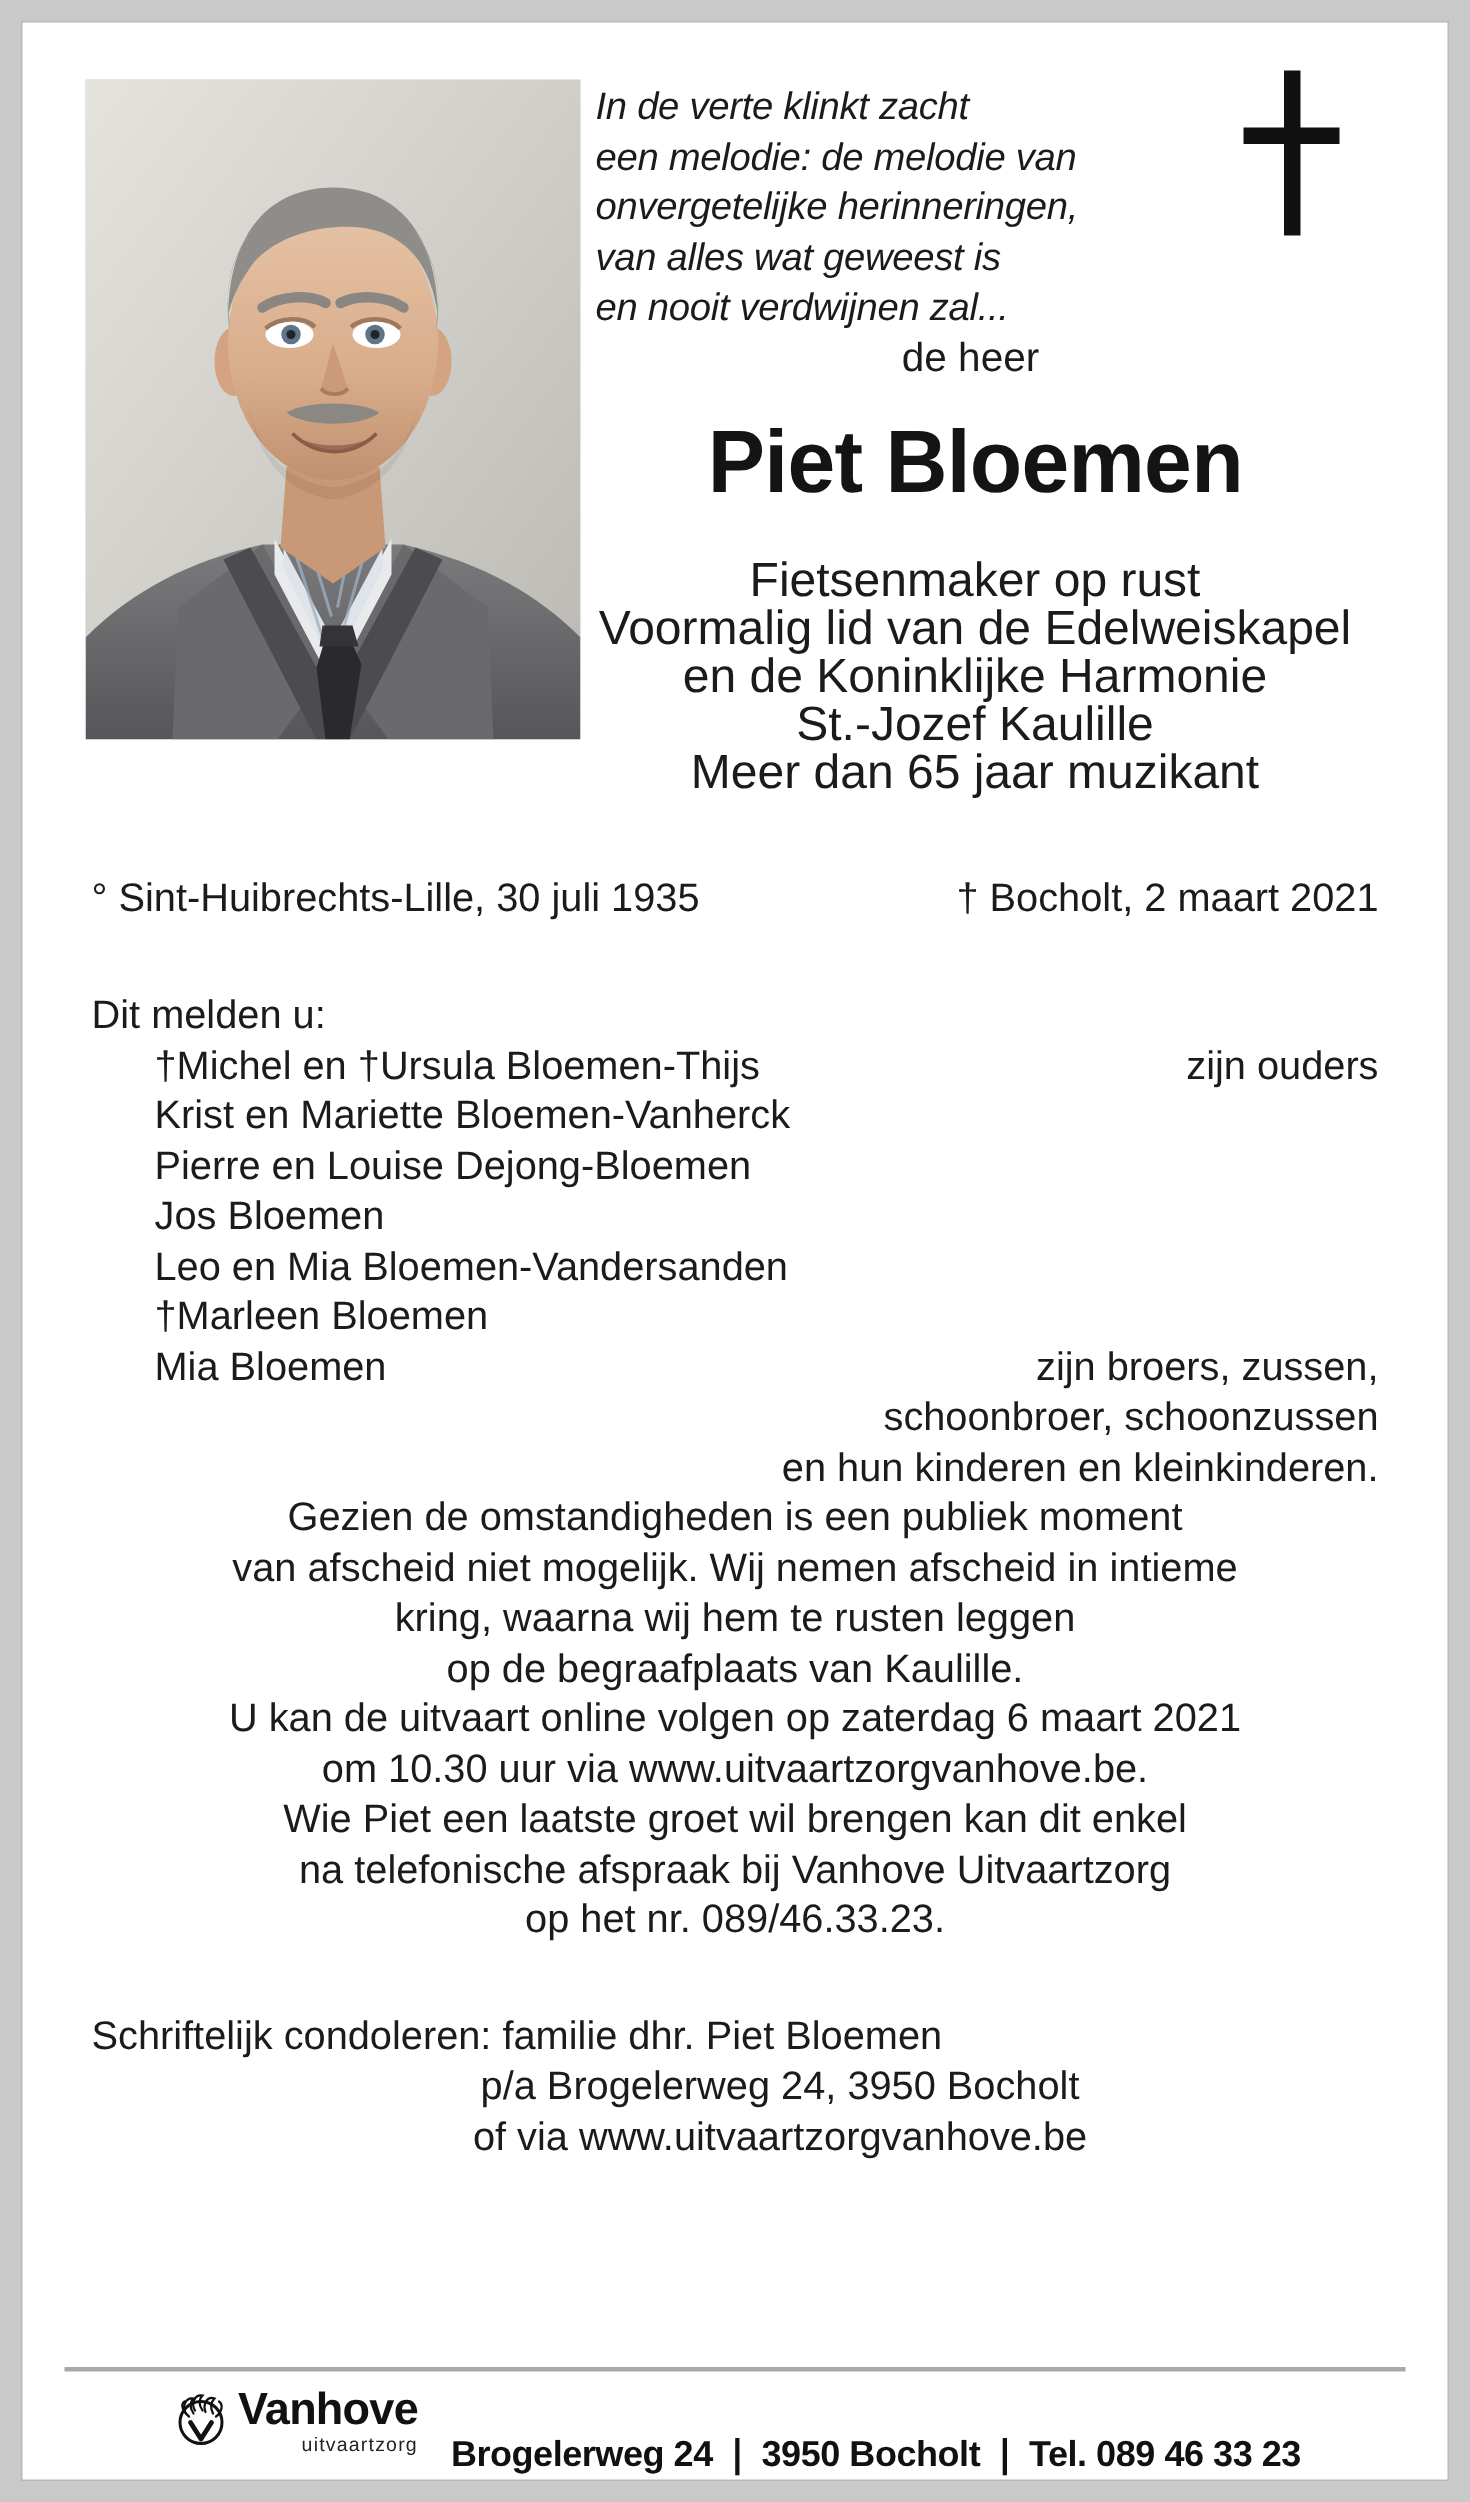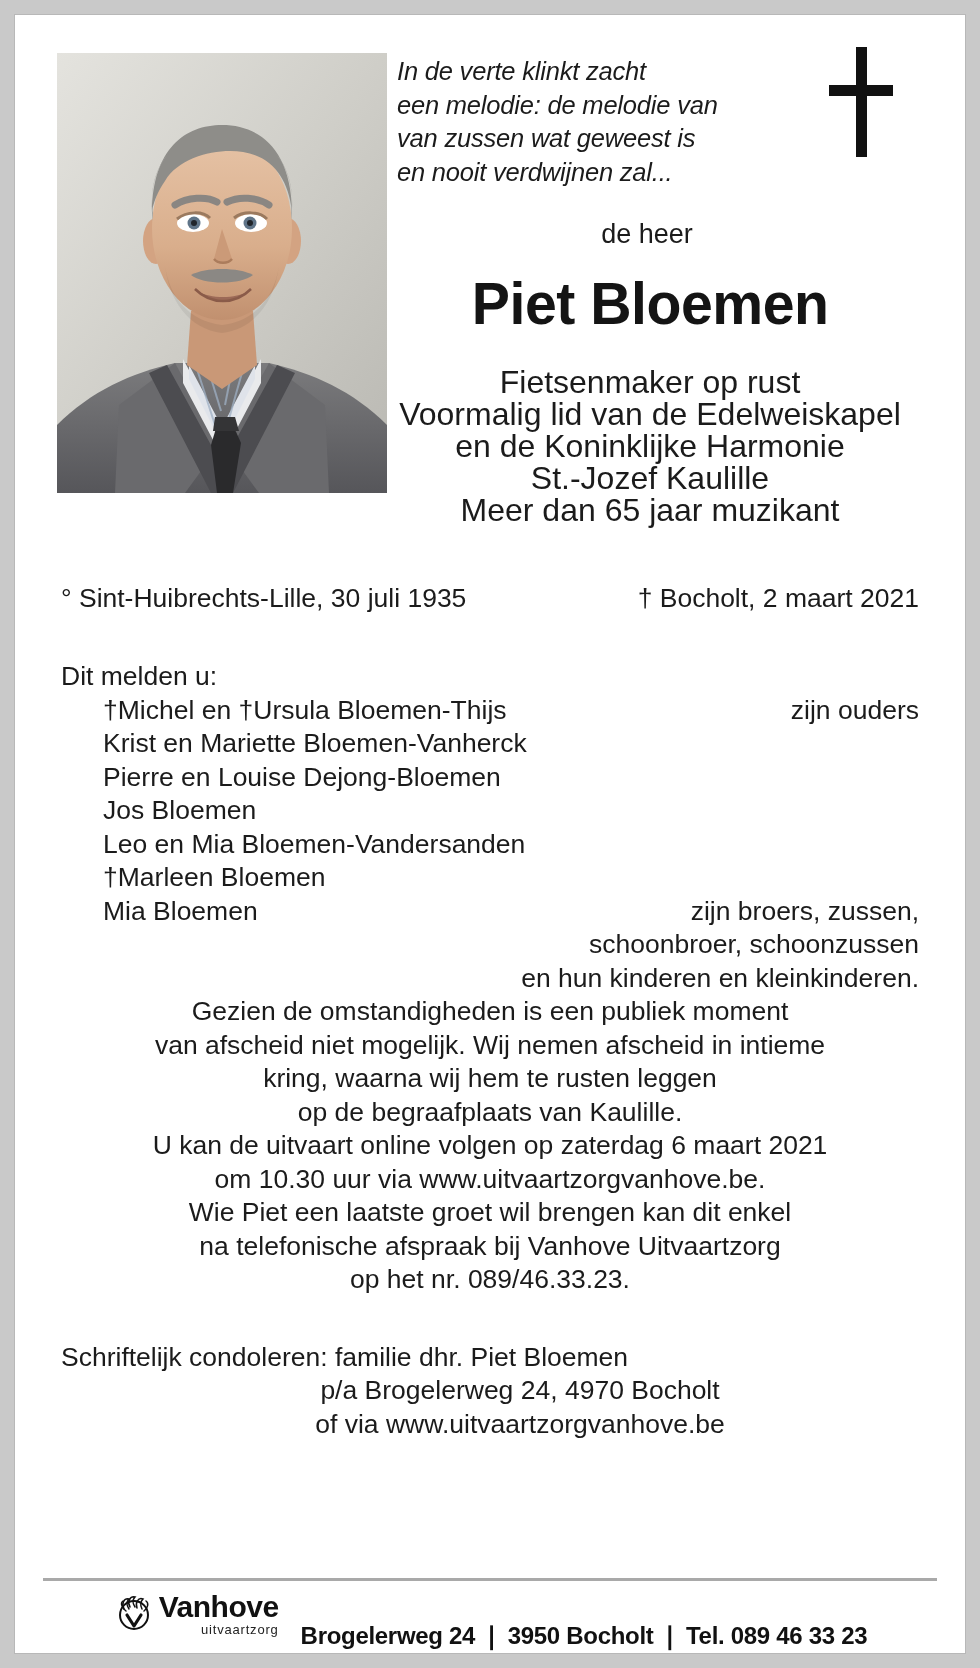--- a/index.html
+++ b/index.html
@@ -79,21 +79,20 @@
     line-height: 33.5px;
     color: #1b1b1b;
     letter-spacing: -0.2px;
   }
   .poem div { white-space: nowrap; }
 
   .deheer {
     text-align: center;
     font-size: 27px;
     color: #1b1b1b;
-    margin-top: 30px;
     padding-right: 20px;
   }
 
   .fullname {
     text-align: center;
     font-size: 59px;
     font-weight: bold;
     color: #141414;
     letter-spacing: -0.5px;
     margin-top: 20px;
@@ -302,21 +301,22 @@
 
     <div class="cross">
       <div class="vbar"></div>
       <div class="hbar"></div>
     </div>
 
     <div class="right-col">
       <div class="poem">
         <div>In de verte klinkt zacht</div>
         <div>een melodie: de melodie van</div>
-        <div>van zussen wat geweest is</div>
+        <div>onvergetelijke herinneringen,</div>
+        <div>van alles wat geweest is</div>
         <div>en nooit verdwijnen zal...</div>
       </div>
 
       <div class="deheer">de heer</div>
       <div class="fullname">Piet Bloemen</div>
 
       <div class="roles">
         <div>Fietsenmaker op rust</div>
         <div>Voormalig lid van de Edelweiskapel</div>
         <div>en de Koninklijke Harmonie</div>
@@ -376,21 +376,21 @@
     <div>op de begraafplaats van Kaulille.</div>
     <div>U kan de uitvaart online volgen op zaterdag 6 maart 2021</div>
     <div>om 10.30 uur via www.uitvaartzorgvanhove.be.</div>
     <div>Wie Piet een laatste groet wil brengen kan dit enkel</div>
     <div>na telefonische afspraak bij Vanhove Uitvaartzorg</div>
     <div>op het nr. 089/46.33.23.</div>
   </div>
 
   <div class="condol">
     <div class="l1">Schriftelijk condoleren: familie dhr. Piet Bloemen</div>
-    <div class="l2">p/a Brogelerweg 24, 4970 Bocholt</div>
+    <div class="l2">p/a Brogelerweg 24, 3950 Bocholt</div>
     <div class="l3">of via www.uitvaartzorgvanhove.be</div>
   </div>
 
   <div class="rule"></div>
 
   <div class="footer">
     <div class="logo">
       <svg class="logo-mark" viewBox="0 0 42 42">
         <circle cx="21" cy="22" r="14" fill="none" stroke="#111" stroke-width="2"></circle>
         <path d="M14 22 L21 33 L28 22" fill="none" stroke="#111" stroke-width="3.2" stroke-linecap="round" stroke-linejoin="round"></path>

